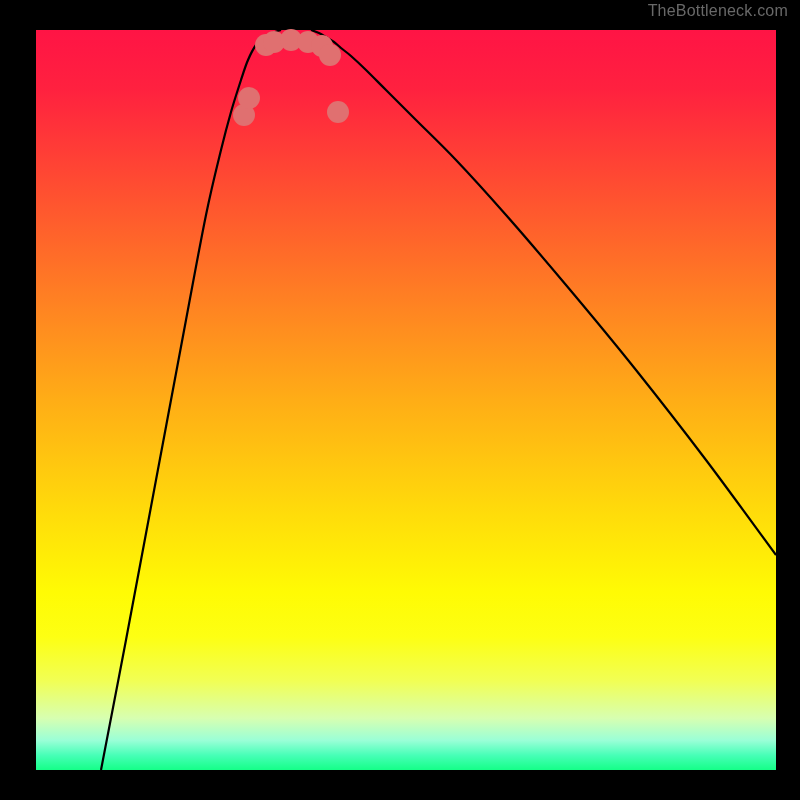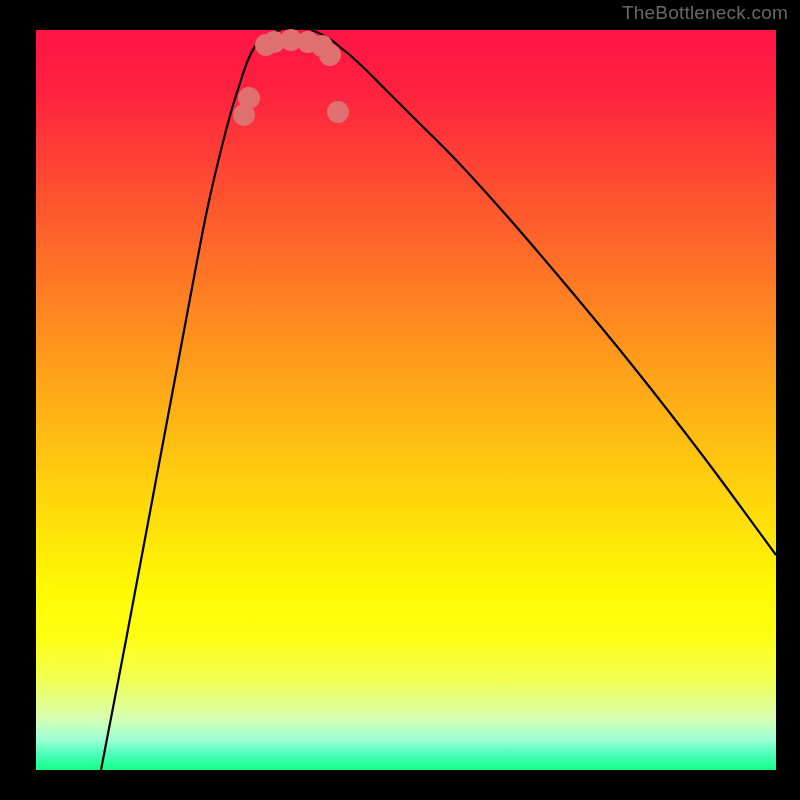--- a/index.html
+++ b/index.html
@@ -17,21 +17,21 @@
     top: 0;
     width: 800px;
     height: 800px;
     background: #000;
   }
   .watermark {
     position: absolute;
     top: 2px;
     right: 12px;
     color: #686868;
-    font-size: 19px;
+    font-size: 16px;
     font-weight: 400;
     letter-spacing: 0.2px;
     z-index: 10;
   }
   .plot {
     position: absolute;
     left: 36px;
     top: 30px;
     width: 740px;
     height: 740px;

